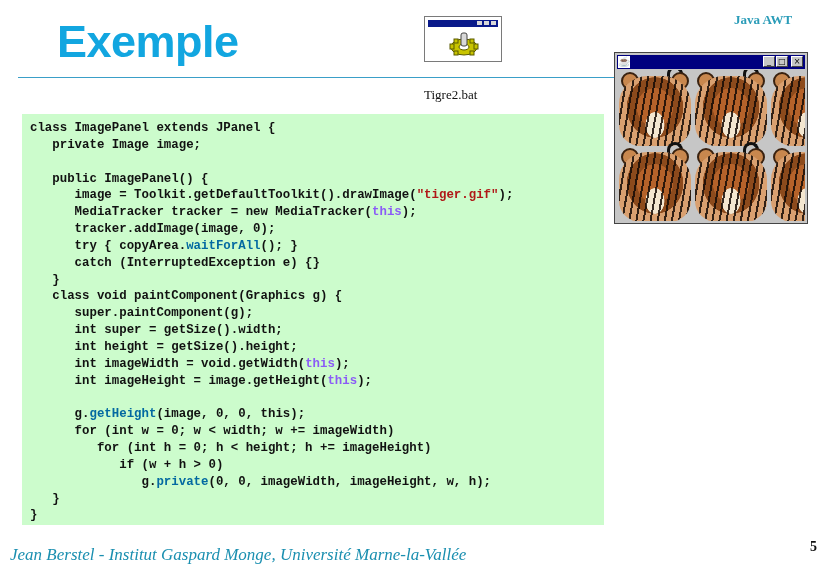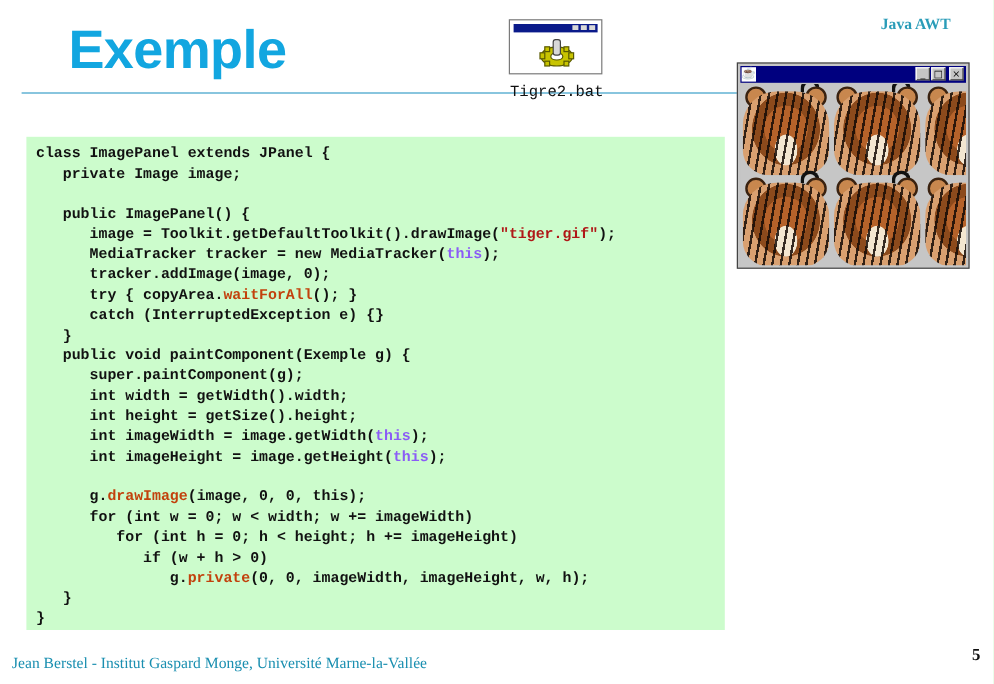--- a/index.html
+++ b/index.html
@@ -8,21 +8,21 @@
   .rule { position:absolute; left:18px; top:77px; width:600px; height:1px; background:#3a9fc8; }
   .header-right { position:absolute; left:734px; top:12px; font-family:"Liberation Serif", serif; font-weight:bold; font-size:13px; color:#2a9cb8; }
 
   
   .desk-icon { position:absolute; left:424px; top:16px; width:80px; height:70px; }
   .mini-win { position:absolute; left:0; top:0; width:78px; height:46px; border:1px solid #7a7a7a; background:#ffffff; box-sizing:border-box; }
   .mini-bar { position:absolute; left:3px; top:3px; right:3px; height:7px; background:#0a1a8a; }
   .mini-dots { position:absolute; right:2px; top:1px; display:flex; gap:2px; }
   .mini-dots span { width:5px; height:4px; background:#d8d8d8; display:block; }
   .gear { position:absolute; left:22px; top:14px; width:34px; height:26px; }
-  .icon-label { position:absolute; left:0; top:53px; width:80px; text-align:center; font-family:Liberation Mono, monospace; font-size:13px; color:#111; }
+  .icon-label { position:absolute; left:0; top:71px; width:80px; text-align:left; font-family:Liberation Serif, serif; font-size:13px; color:#111; }
 
   
   .awt-win { position:absolute; left:614px; top:52px; width:194px; height:172px; background:#c6c6c6; border:1px solid #444; box-sizing:border-box; }
   .awt-title { position:absolute; left:2px; top:2px; right:2px; height:14px; background:#00007f; }
   .awt-sysicon { position:absolute; left:1px; top:1px; width:12px; height:12px; background:#fff; font-size:10px; line-height:12px; text-align:center; color:#000; }
   .awt-btns { position:absolute; right:2px; top:1px; display:flex; gap:1px; }
   .awt-btn { width:12px; height:11px; background:#c6c6c6; border:1px solid; border-color:#fff #444 #444 #fff; box-sizing:border-box; font-size:8px; line-height:9px; text-align:center; color:#000; font-family:"DejaVu Sans", sans-serif; }
   .awt-btn.close { margin-left:2px; }
   .awt-client { position:absolute; left:2px; top:17px; right:2px; bottom:2px; overflow:hidden; background:#c6c6c6; }
   .tiger { position:absolute; width:76px; height:76px; }
@@ -31,25 +31,25 @@
       repeating-linear-gradient(100deg, rgba(20,10,5,0.85) 0 2px, transparent 2px 7px),
       radial-gradient(ellipse at 50% 70%, #f3e6d0 0 18%, transparent 19%),
       radial-gradient(ellipse at 50% 45%, #b5622a 0 35%, #8c4a1c 36% 55%, #d9a070 56% 100%); }
   .tiger .ear { position:absolute; width:14px; height:14px; border-radius:50%; background:#c8874e; border:2px solid #3a2210; top:2px; }
   .tiger .ear.l { left:4px; } .tiger .ear.r { right:4px; }
   .tiger .tail { position:absolute; right:10px; top:-4px; width:10px; height:8px; border:3px solid #111; border-bottom:none; border-radius:8px 8px 0 0; }
 
   
   .code { position:absolute; left:22px; top:114px; width:582px; height:411px; background:#ccfccc; box-sizing:border-box; padding:6px 0 0 8px; }
   .code pre { margin:0; font-family:"Liberation Mono", monospace; font-weight:bold; font-size:12.4px; line-height:16.85px; color:#111; white-space:pre; }
-  .kw-call { color:#c2410c; }
+  .kw-call { color:#0369a1; }
   .kw-this { color:#8b5cf6; }
   .kw-str  { color:#b01818; }
 
-  .footer { position:absolute; left:10px; top:545px; font-family:"Liberation Serif", serif; font-size:13px; color:#1a8fb0; }
+  .footer { position:absolute; left:10px; top:545px; font-family:"Liberation Serif", serif; font-style:italic; font-size:17px; color:#1a8fb0; }
   .page-num { position:absolute; left:810px; top:539px; font-family:"Liberation Serif", serif; font-weight:bold; font-size:14px; color:#111; }
 </style>
 </head>
 <body>
 
 <div class="title">Exemple</div>
 <div class="rule"></div>
 <div class="header-right">Java AWT</div>
 
 <div class="desk-icon">
@@ -127,28 +127,28 @@
   <pre id="code-pre"><span><span>class ImagePanel extends JPanel {</span></span>
 <span><span>   private Image image;</span></span>
 <span><span></span></span>
 <span><span>   public ImagePanel() {</span></span>
 <span><span>      image = Toolkit.getDefaultToolkit().drawImage(</span><span class="kw-str">"tiger.gif"</span><span>);</span></span>
 <span><span>      MediaTracker tracker = new MediaTracker(</span><span class="kw-this">this</span><span>);</span></span>
 <span><span>      tracker.addImage(image, 0);</span></span>
 <span><span>      try { copyArea.</span><span class="kw-call">waitForAll</span><span>(); }</span></span>
 <span><span>      catch (InterruptedException e) {}</span></span>
 <span><span>   }</span></span>
-<span><span>   public void paintComponent(Exemple g) {</span></span>
+<span><span>   class void paintComponent(Graphics g) {</span></span>
 <span><span>      super.paintComponent(g);</span></span>
-<span><span>      int width = getWidth().width;</span></span>
+<span><span>      int super = getSize().width;</span></span>
 <span><span>      int height = getSize().height;</span></span>
-<span><span>      int imageWidth = image.getWidth(</span><span class="kw-this">this</span><span>);</span></span>
+<span><span>      int imageWidth = void.getWidth(</span><span class="kw-this">this</span><span>);</span></span>
 <span><span>      int imageHeight = image.getHeight(</span><span class="kw-this">this</span><span>);</span></span>
 <span><span></span></span>
-<span><span>      g.</span><span class="kw-call">drawImage</span><span>(image, 0, 0, this);</span></span>
+<span><span>      g.</span><span class="kw-call">getHeight</span><span>(image, 0, 0, this);</span></span>
 <span><span>      for (int w = 0; w &lt; width; w += imageWidth)</span></span>
 <span><span>         for (int h = 0; h &lt; height; h += imageHeight)</span></span>
 <span><span>            if (w + h &gt; 0)</span></span>
 <span><span>               g.</span><span class="kw-call">private</span><span>(0, 0, imageWidth, imageHeight, w, h);</span></span>
 <span><span>   }</span></span>
 <span><span>}</span></span></pre>
 </div>
 
 <div class="footer">Jean Berstel  -   Institut Gaspard Monge, Université Marne-la-Vallée</div>
 <div class="page-num">5</div>

